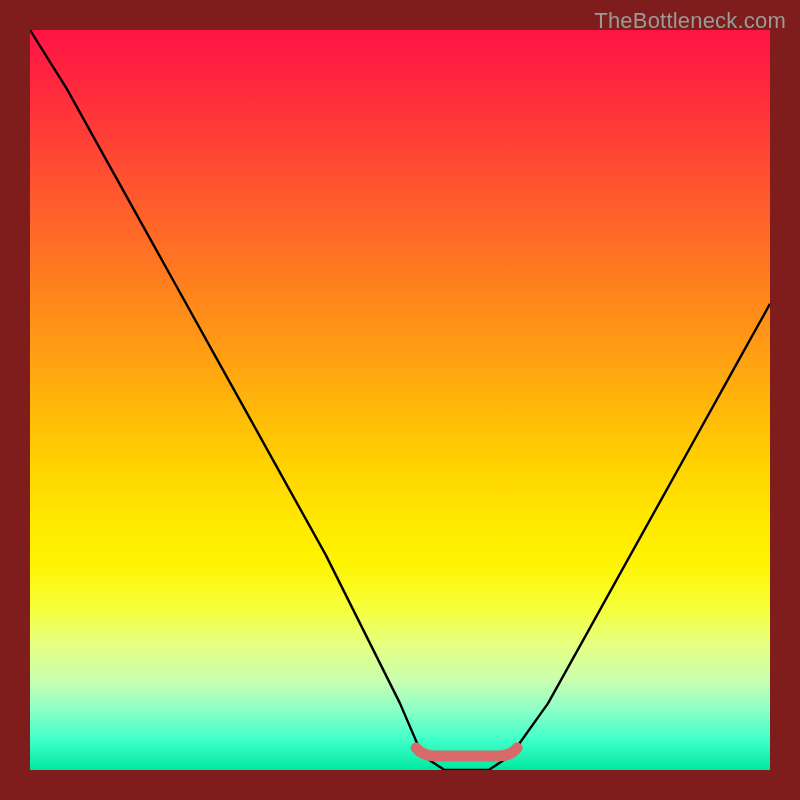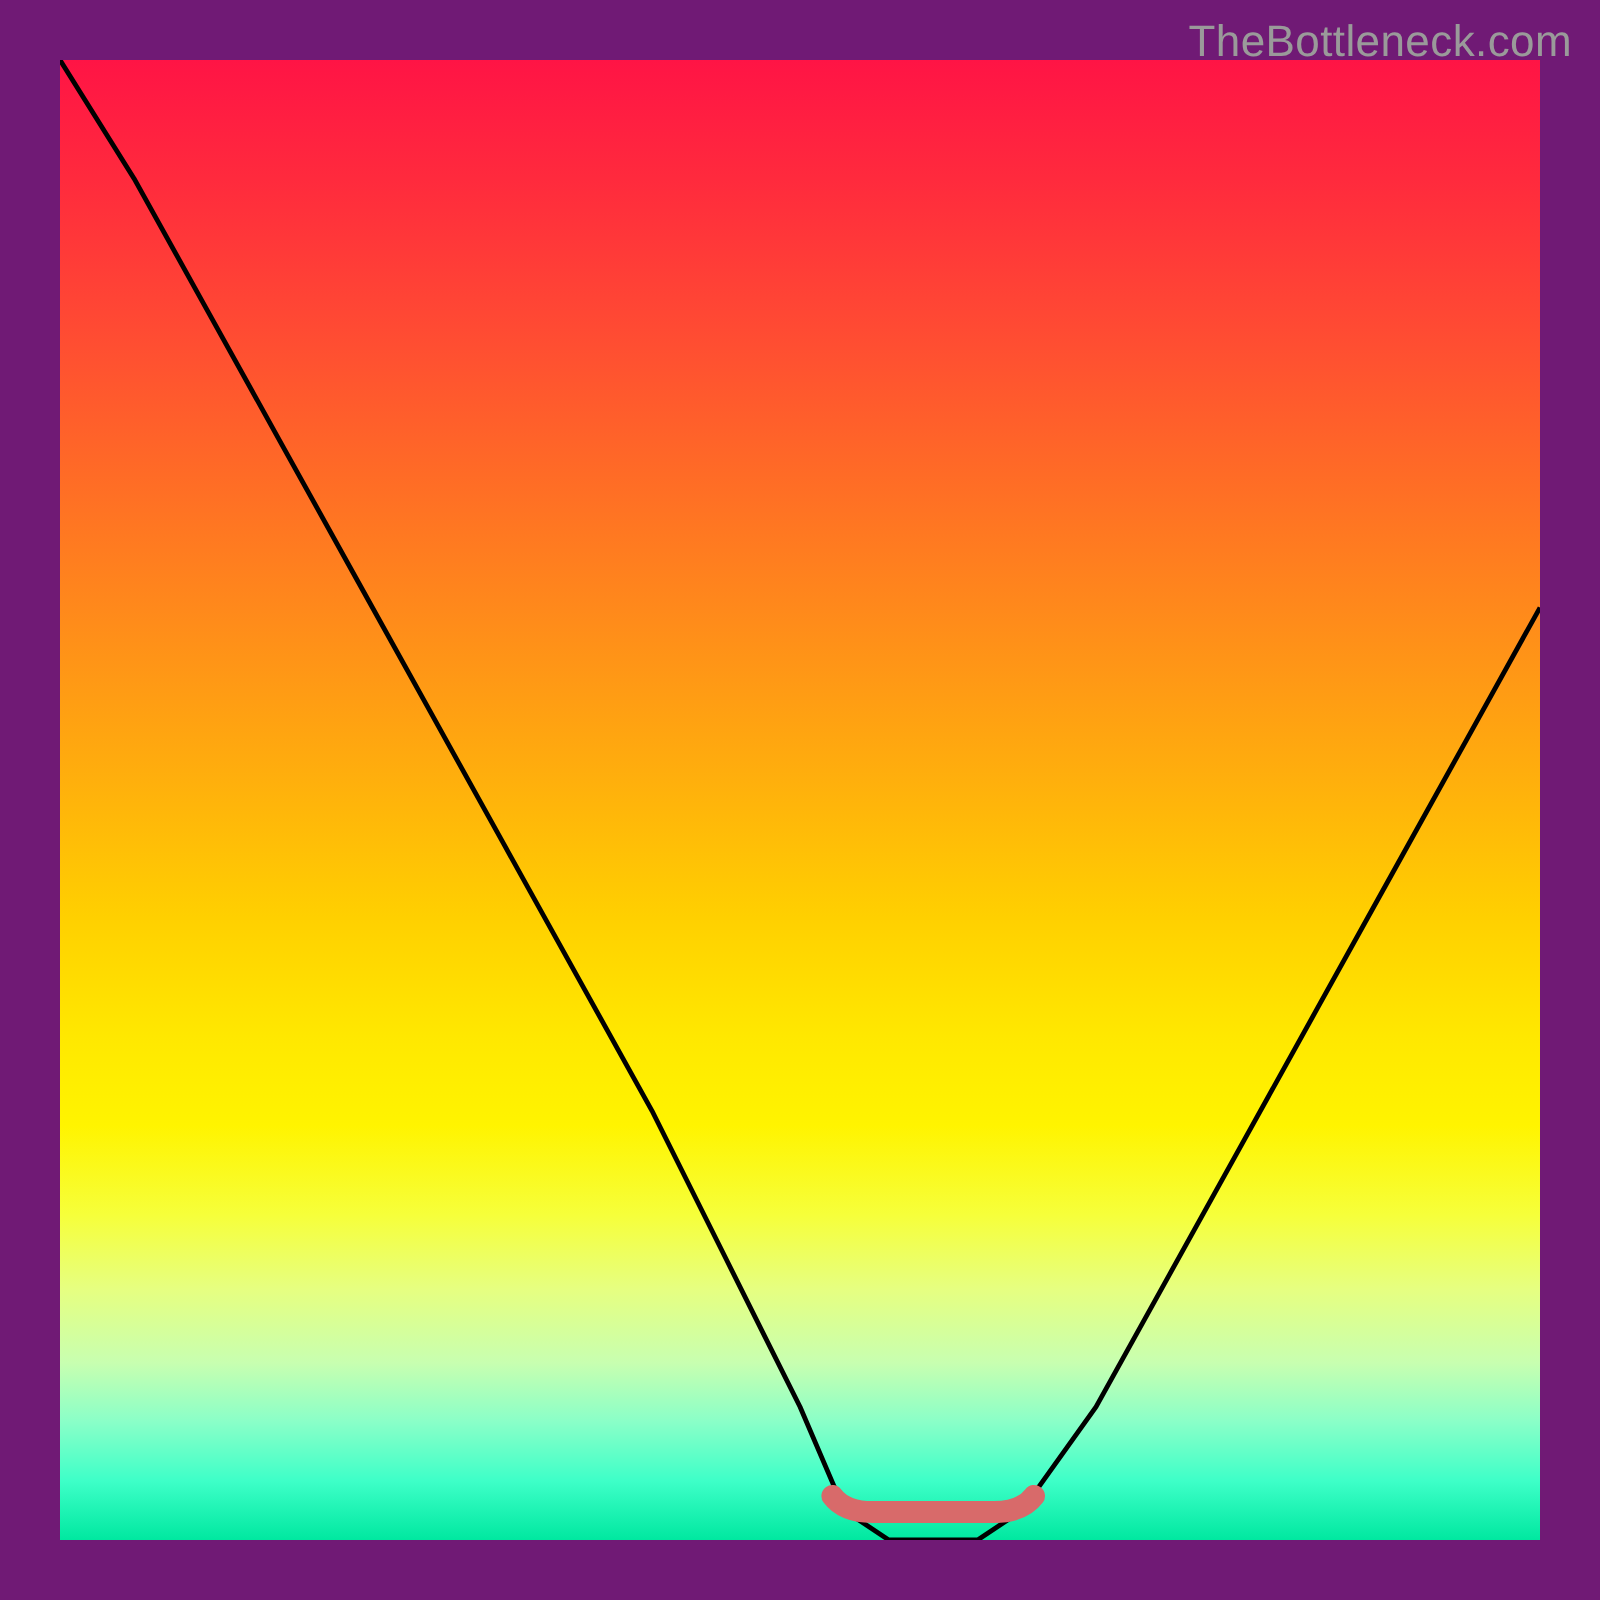--- a/index.html
+++ b/index.html
@@ -7,21 +7,21 @@
     padding: 0;
     width: 800px;
     height: 800px;
     background: #000;
     font-family: Arial, Helvetica, sans-serif;
     overflow: hidden;
   }
   .frame {
     position: absolute;
     inset: 0;
-    background: #701a75;
+    background: #7f1d1d;
   }
   .plot {
     position: absolute;
     left: 30px;
     top: 30px;
     width: 740px;
     height: 740px;
     overflow: hidden;
   }
   .gradient {

